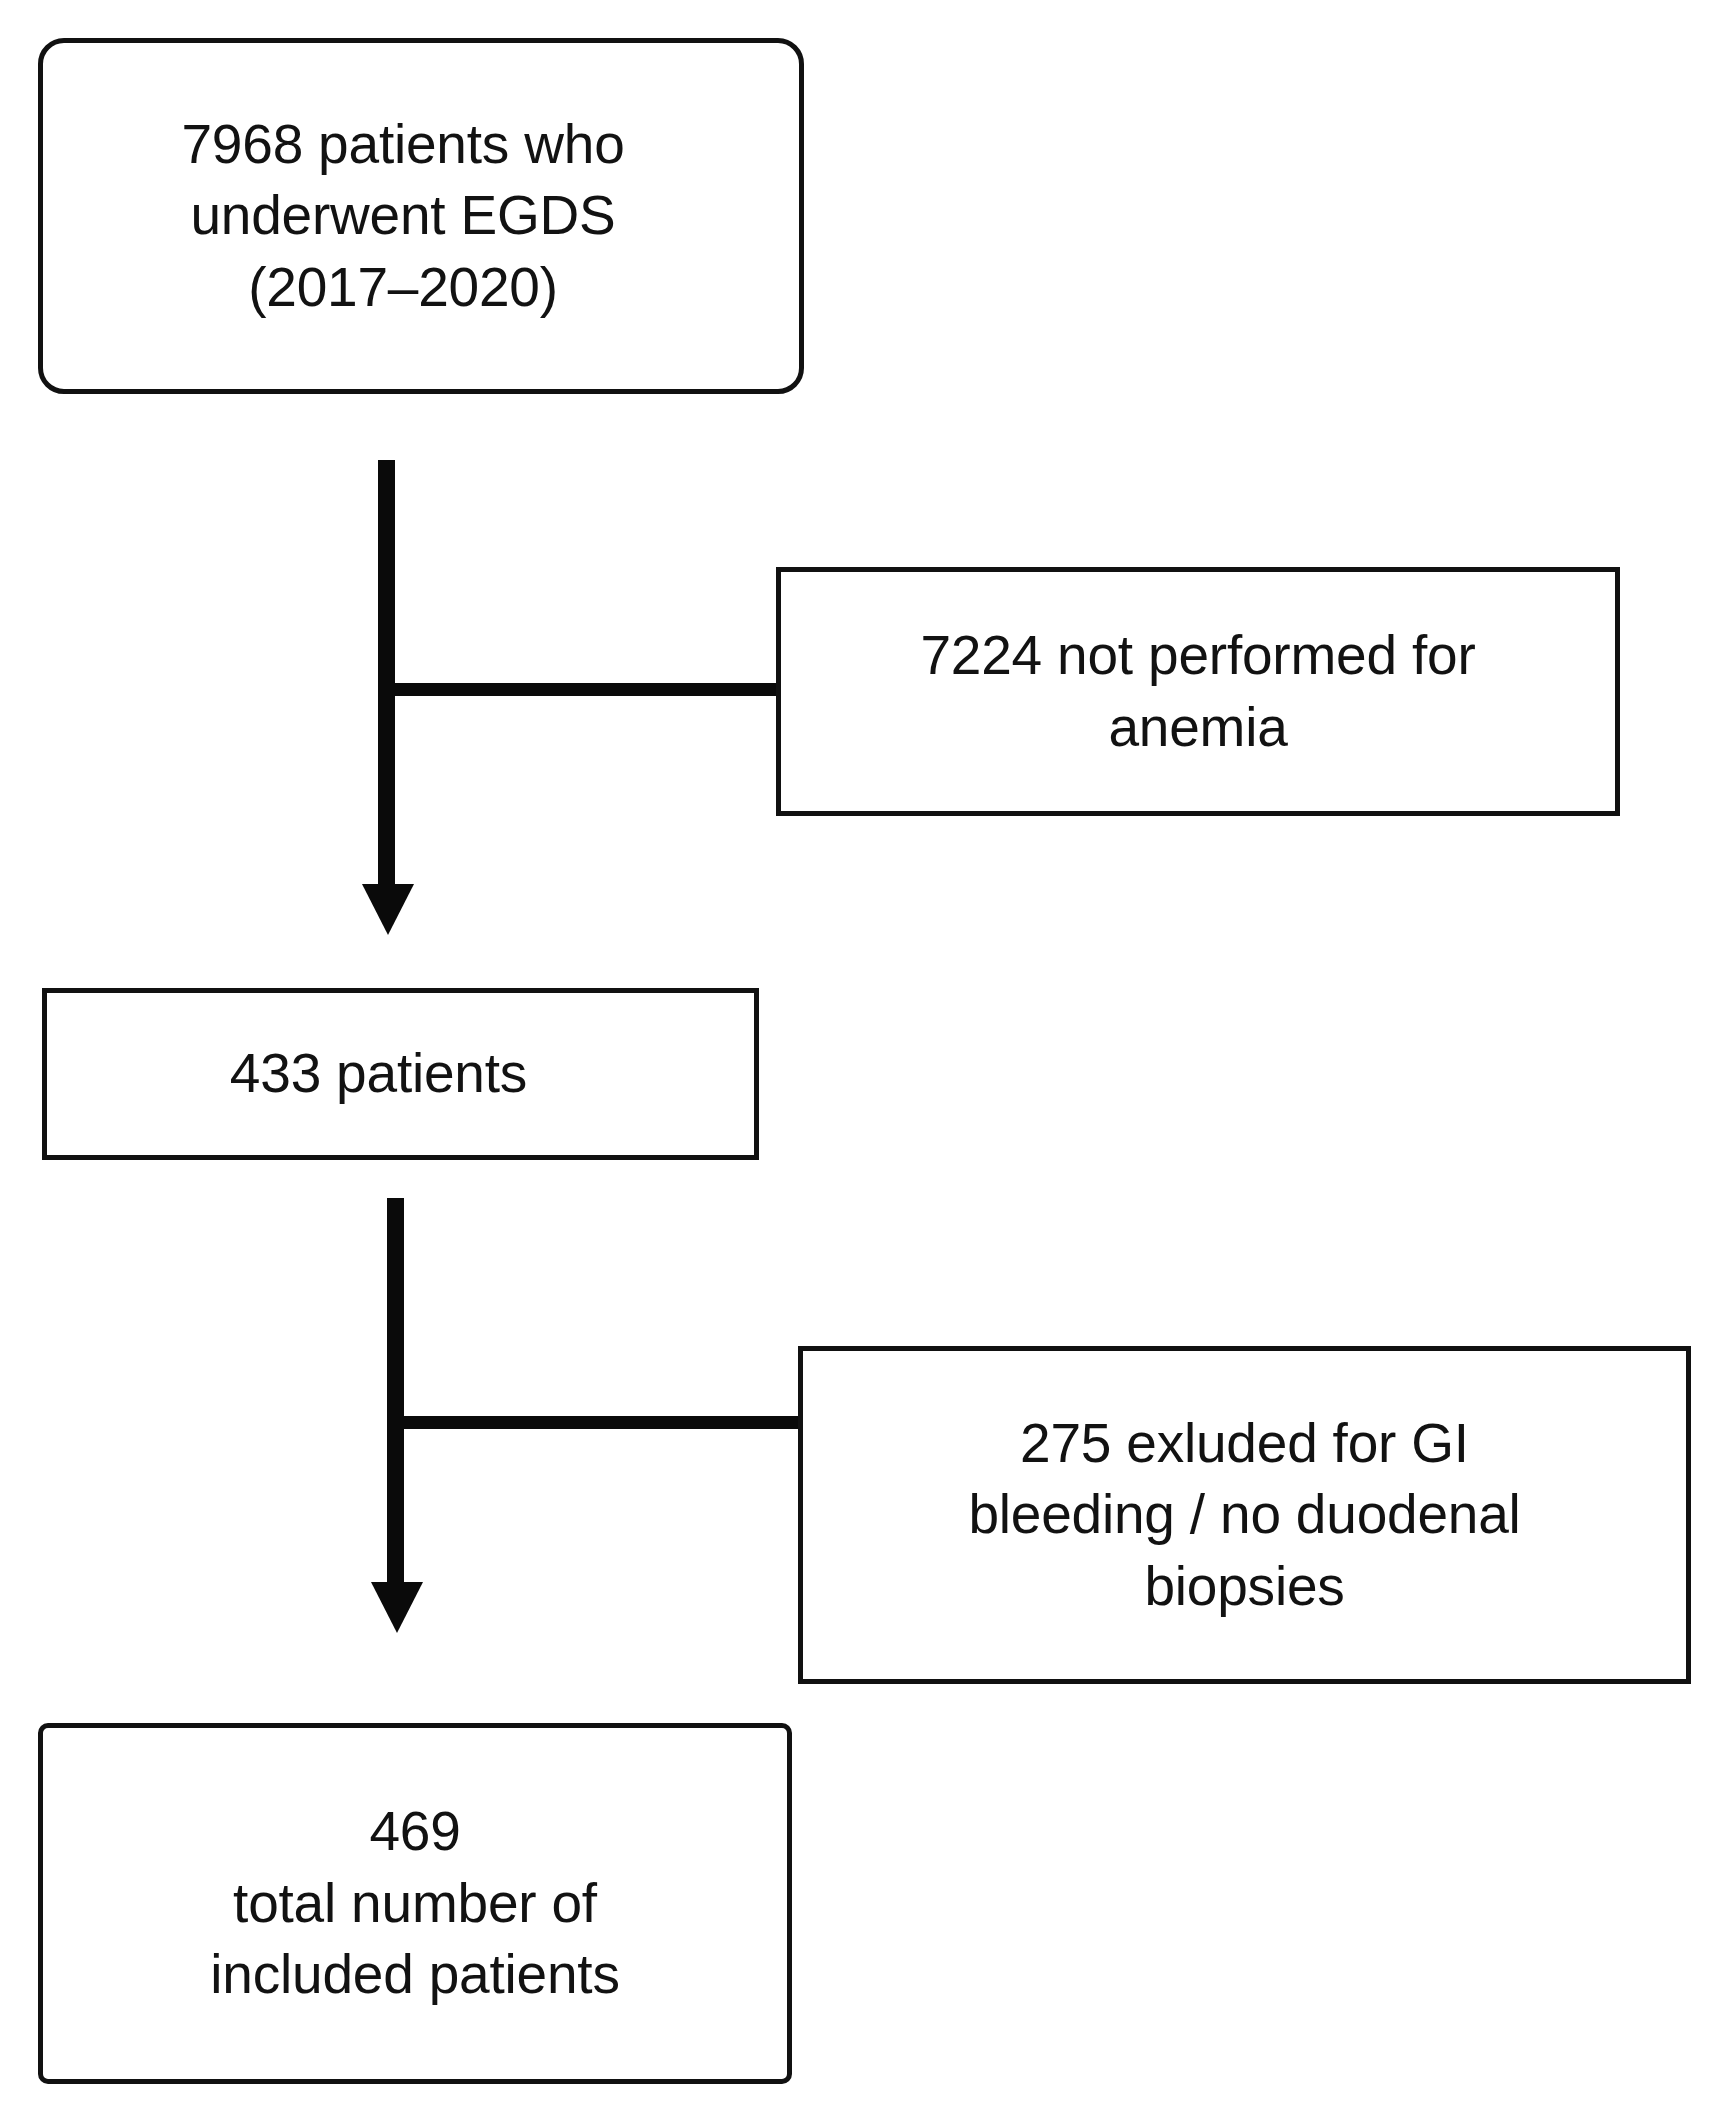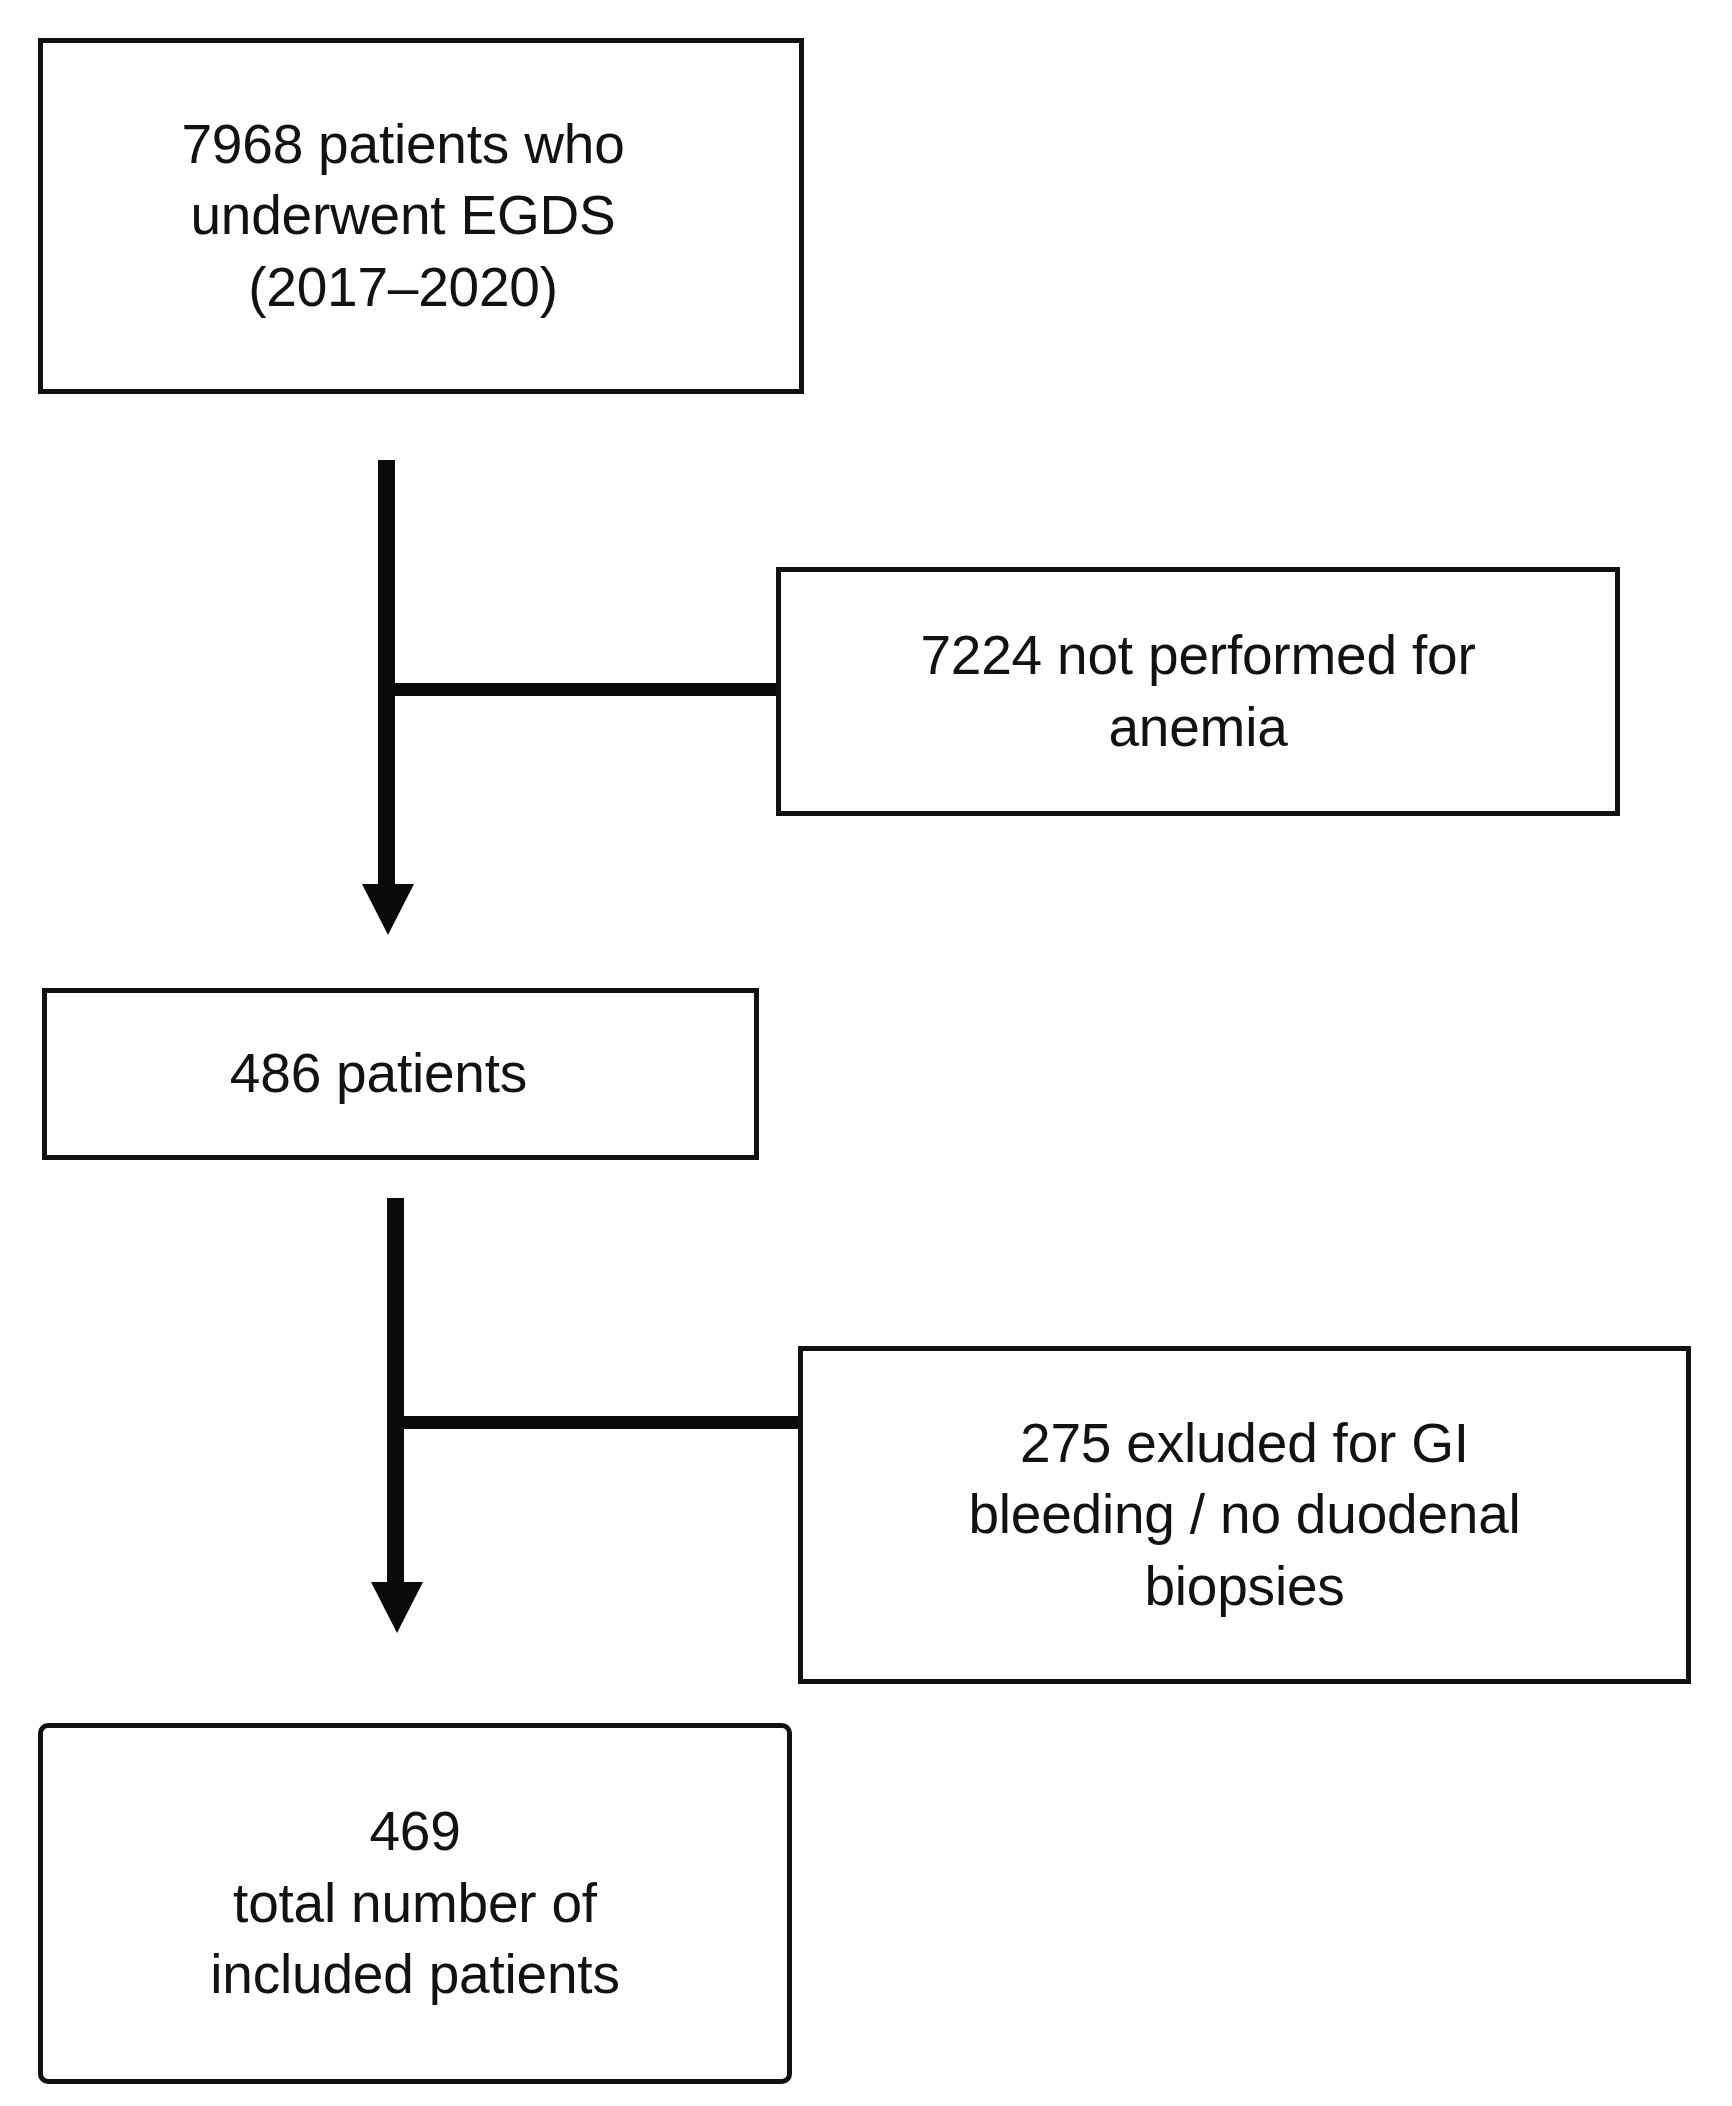--- a/index.html
+++ b/index.html
@@ -28,21 +28,21 @@
   .node-text {
     font-size: 55px;
     line-height: 1.30;
     color: #121212;
     letter-spacing: -0.2px;
     white-space: pre-line;
     padding: 0 18px;
   }
 
   
-  #box-cohort      { left: 38px;  top: 38px;   width: 766px; height: 356px; }
+  #box-cohort      { left: 38px;  top: 38px;   width: 766px; height: 356px; border-radius: 26px; }
   #box-excl-anemia { left: 776px; top: 567px;  width: 844px; height: 249px; }
   #box-744         { left: 42px;  top: 988px;  width: 717px; height: 172px;
                      justify-content: center; }
   #box-excl-gi     { left: 798px; top: 1346px; width: 893px; height: 338px; }
   #box-included    { left: 38px;  top: 1723px; width: 754px; height: 361px; border-radius: 10px; }
 
   #box-744 .node-text { transform: translateX(-22px); }
   #box-cohort .node-text { transform: translateX(-18px); }
 
   
@@ -89,21 +89,21 @@
   <div class="conn-vline" id="vline-1"></div>
   <div class="conn-hline" id="hline-1"></div>
   <div class="conn-arrowhead" id="arrowhead-1"></div>
 
   <div class="node-box" id="box-excl-anemia">
     <div class="node-text">7224 not performed for
 anemia</div>
   </div>
 
   <div class="node-box" id="box-744">
-    <div class="node-text">486 patients</div>
+    <div class="node-text">433 patients</div>
   </div>
 
   <div class="conn-vline" id="vline-2"></div>
   <div class="conn-hline" id="hline-2"></div>
   <div class="conn-arrowhead" id="arrowhead-2"></div>
 
   <div class="node-box" id="box-excl-gi">
     <div class="node-text">275 exluded for GI
 bleeding / no duodenal
 biopsies</div>

